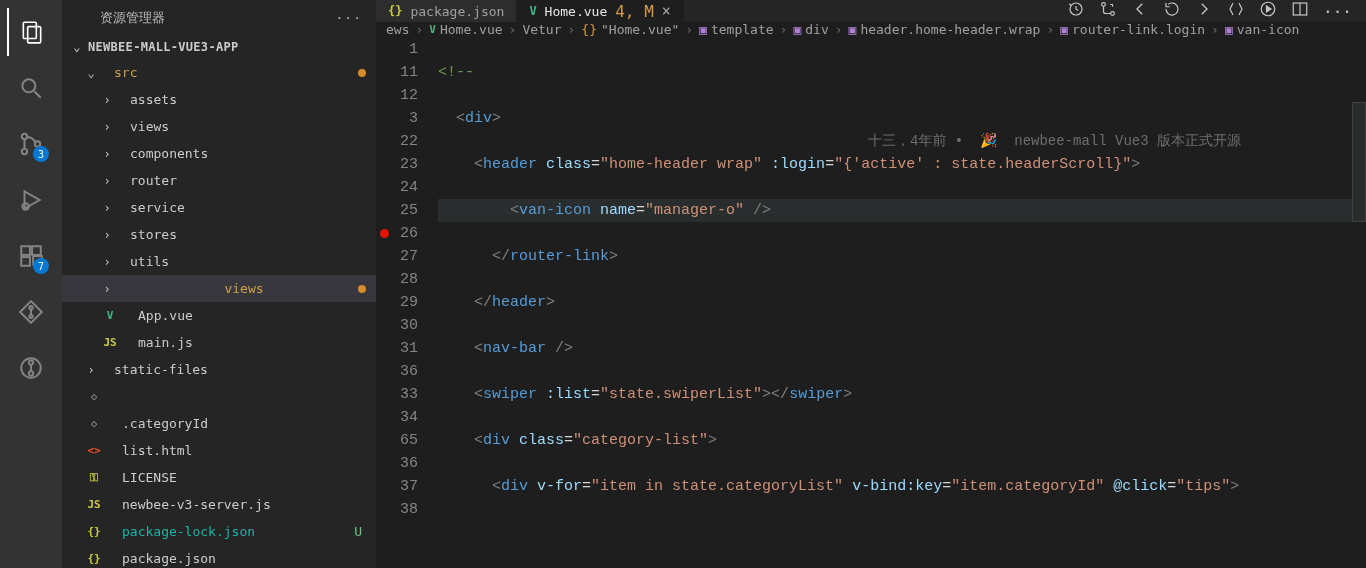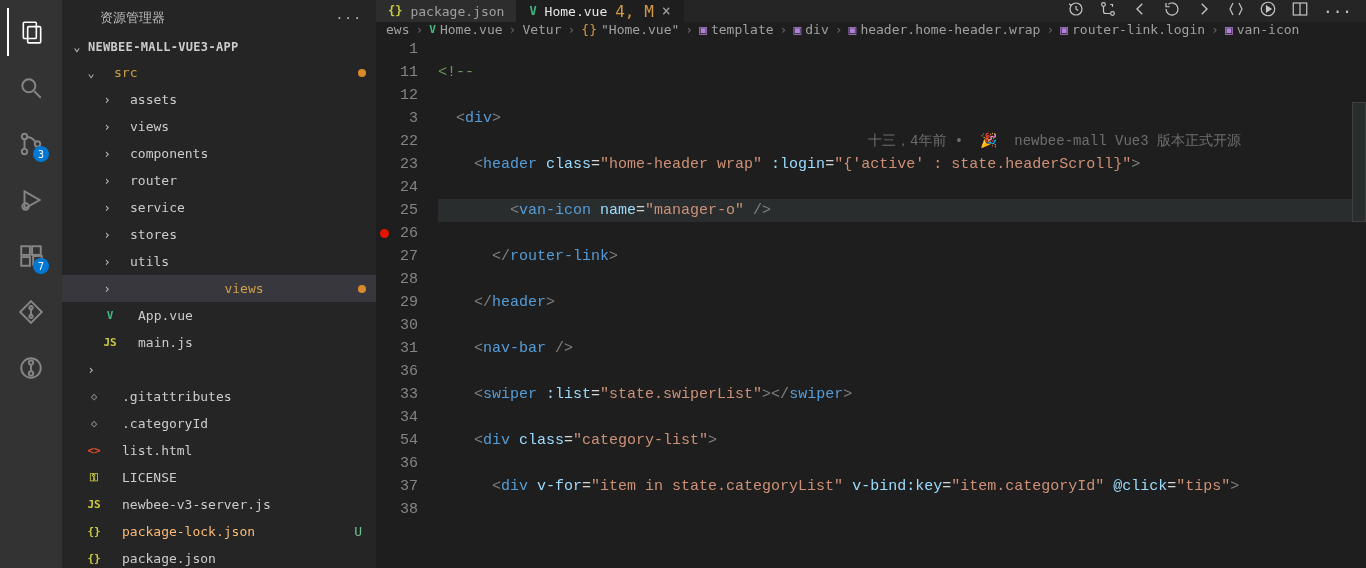--- a/index.html
+++ b/index.html
@@ -98,21 +98,21 @@
   margin-right: 10px;
 }
 .dot.orange { background: #d88b2a; }
 .tree-row .status-letter {
   color: #6cc28a;
   margin-right: 14px;
   font-size: 13px;
 }
 .pl-1 { padding-left: 22px; }
 .pl-2 { padding-left: 38px; }
-.green-text { color: #fdba74; }
+.green-text { color: #14b8a6; }
 .orange-text { color: #cfa14a; }
 .chev { color: #c5c5c5; font-size: 12px; display: inline-block; width: 14px; text-align: center; }
 .fi { font-family: Consolas, monospace; font-size: 11px; font-weight: 700; }
 .fi.js { color: #cbcb41; }
 .fi.vue { color: #42b883; }
 .fi.json { color: #cbcb41; }
 .fi.html { color: #e44d26; }
 .fi.gray { color: #888; }
 .fi.key { color: #cbcb41; }
 
@@ -338,26 +338,26 @@
         <div class="tree-row pl-2">
           <span class="icon">
             <span class="fi js">JS</span>
           </span>
           <span class="label">main.js</span>
         </div>
       </div>
     <div id="rootfiles-mount">
         <div class="tree-row pl-1">
           <span class="chev">›</span>
+          <span class="label ">static-files</span>
         </div>
         <div class="tree-row pl-1">
           <span class="icon">
             <span class="fi gray">◇</span>
           </span>
-          <span class="label ">.gitattributes</span>
         </div>
         <div class="tree-row pl-1">
           <span class="icon">
             <span class="fi gray">◇</span>
           </span>
           <span class="label ">.categoryId</span>
         </div>
         <div class="tree-row pl-1">
           <span class="icon">
             <span class="fi html">&lt;&gt;</span>
@@ -501,21 +501,21 @@
         <div class="ln">25</div>
         <div class="ln">26<span class="bp"></span></div>
         <div class="ln">27</div>
         <div class="ln">28</div>
         <div class="ln">29</div>
         <div class="ln">30</div>
         <div class="ln">31</div>
         <div class="ln">36</div>
         <div class="ln">33</div>
         <div class="ln">34</div>
-        <div class="ln">54</div>
+        <div class="ln">65</div>
         <div class="ln">36</div>
         <div class="ln">37</div>
         <div class="ln">38</div>
         <div class="ln"></div>
       </div>
     <div class="code">
 <div class="line"><span class="tok-comment">&lt;!--</span></div>
 <div class="line">  <span class="tok-br">&lt;</span><span class="tok-tag">div</span><span class="tok-br">&gt;</span></div>
 <div class="line">    <span class="tok-br">&lt;</span><span class="tok-tag">header</span><span class="tok-attr"> class</span><span class="tok-white">=</span><span class="tok-str">"home-header wrap"</span><span class="tok-attr"> :login</span><span class="tok-white">=</span><span class="tok-str">"{'active' : state.headerScroll}"</span><span class="tok-br">&gt;</span></div>
 <div class="line cursor-line">        <span class="tok-br">&lt;</span><span class="tok-tag">van-icon</span><span class="tok-attr"> name</span><span class="tok-white">=</span><span class="tok-str">"manager-o"</span><span class="tok-br"> /&gt;</span></div>

